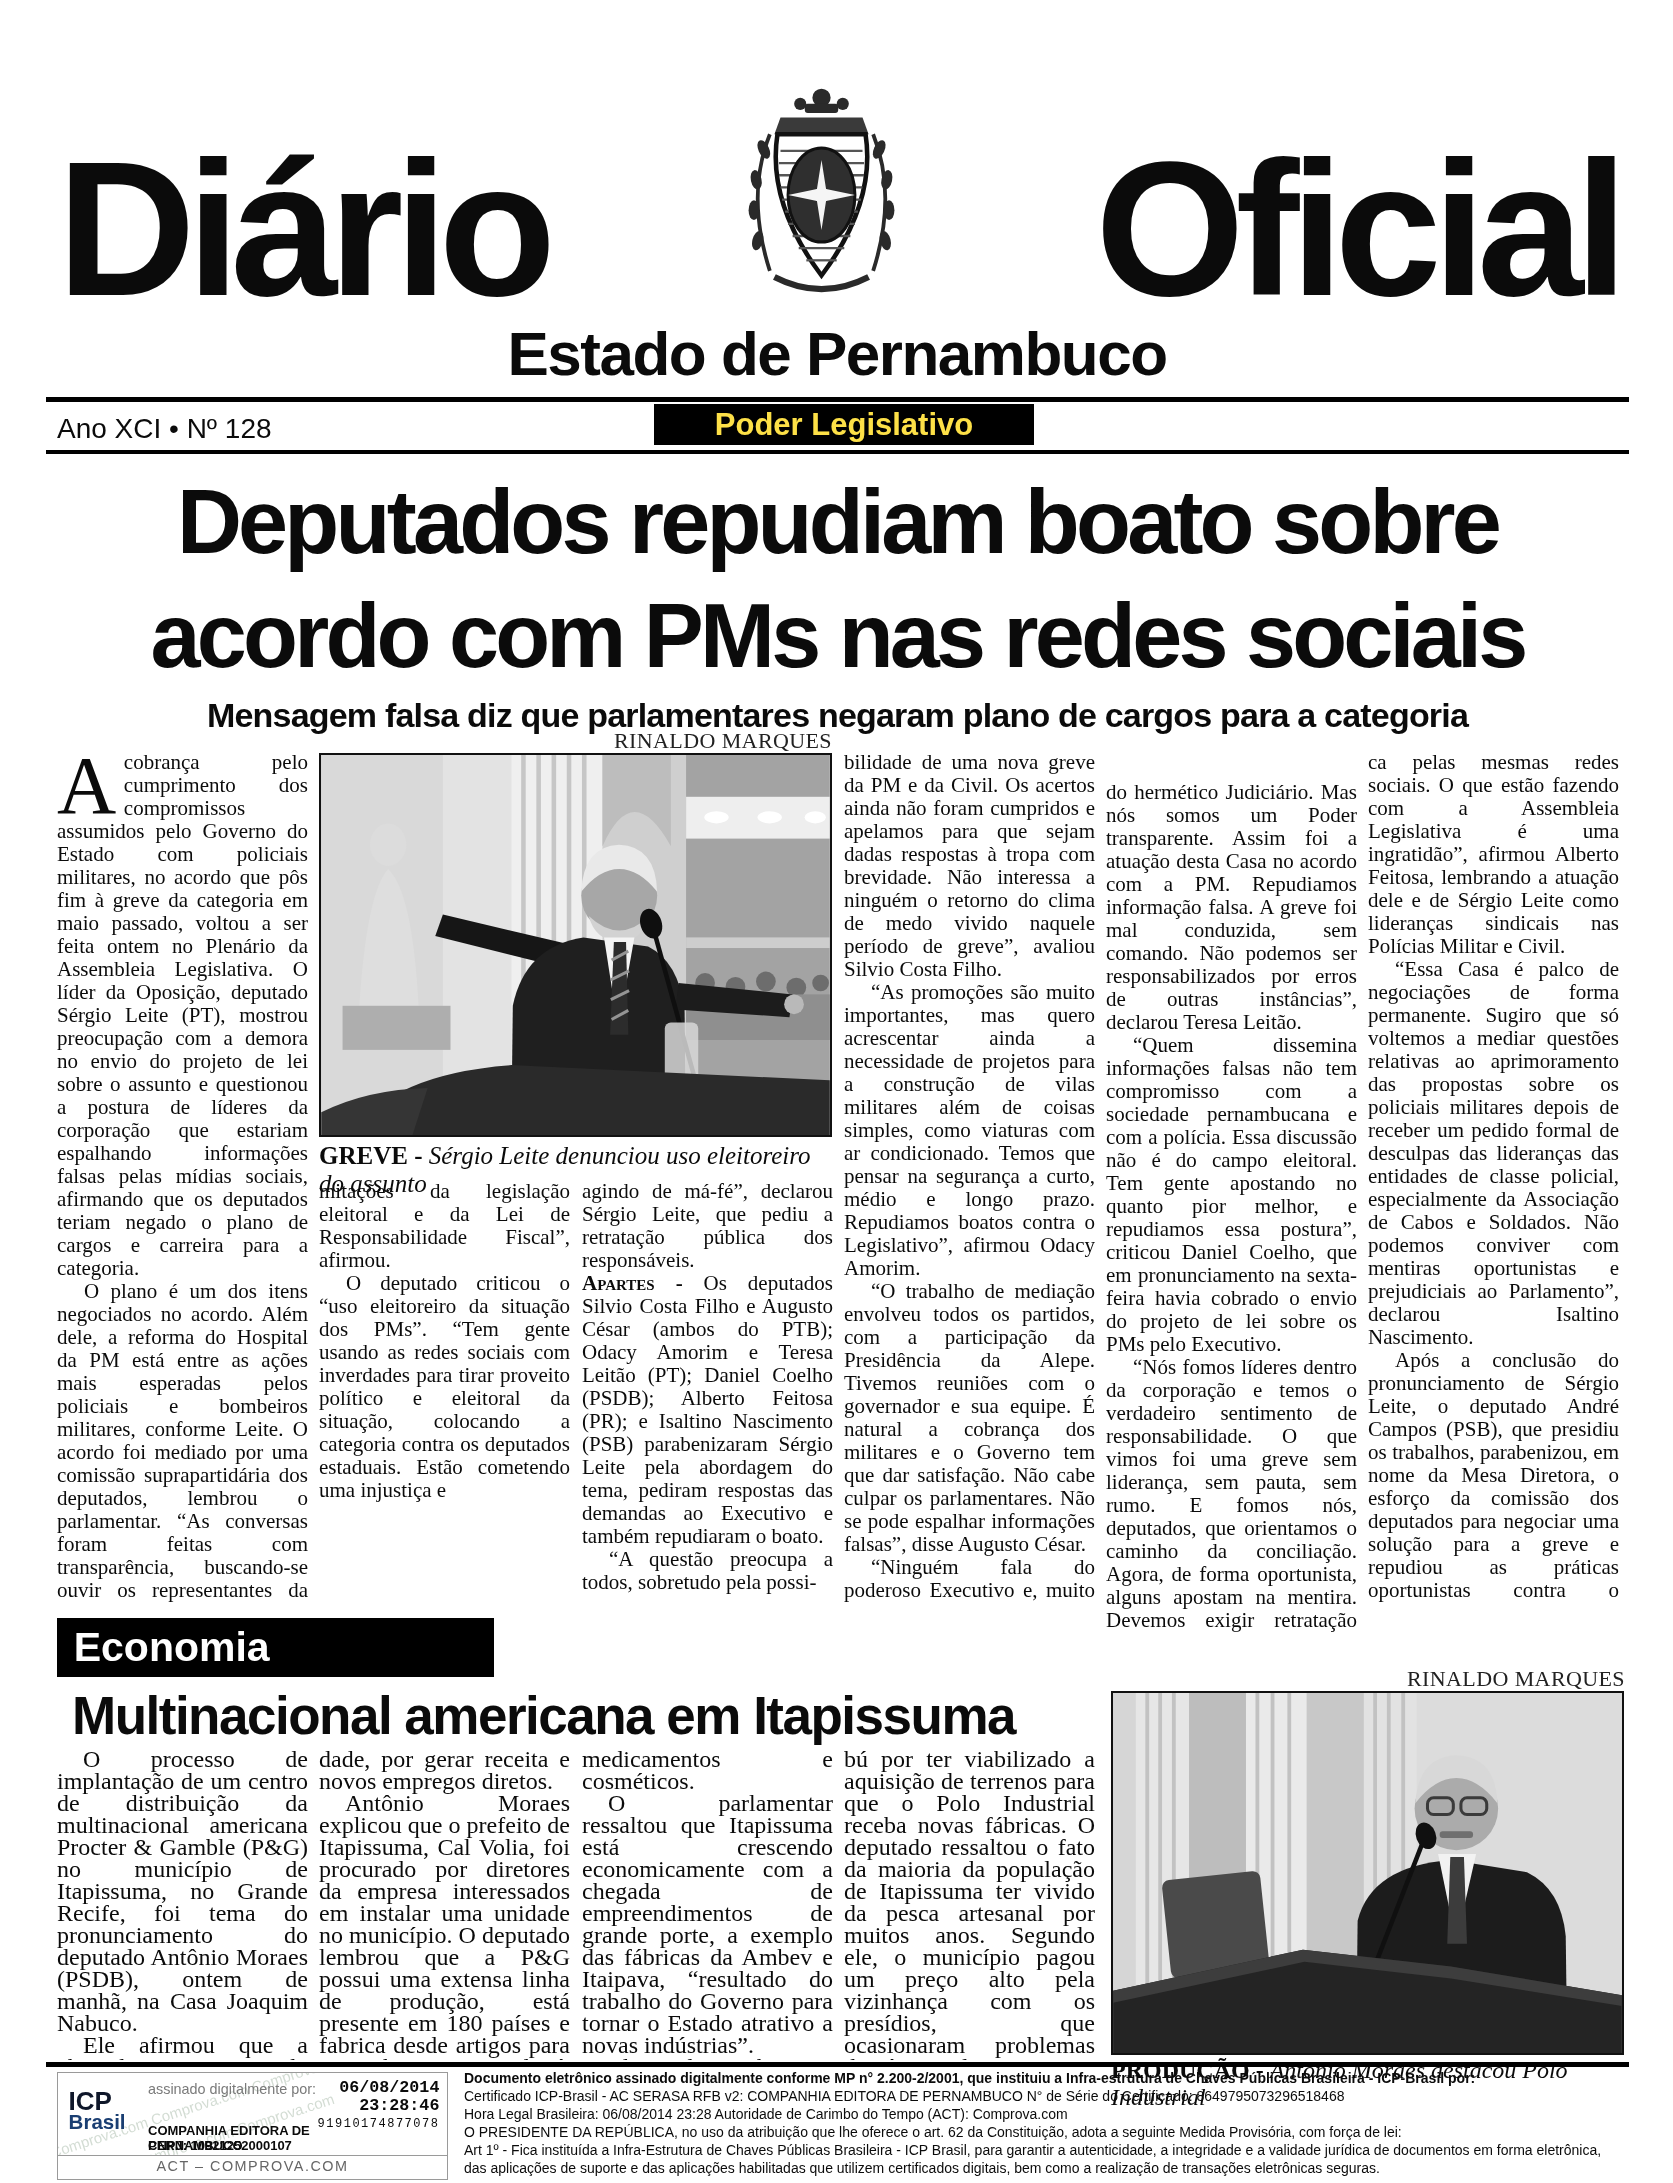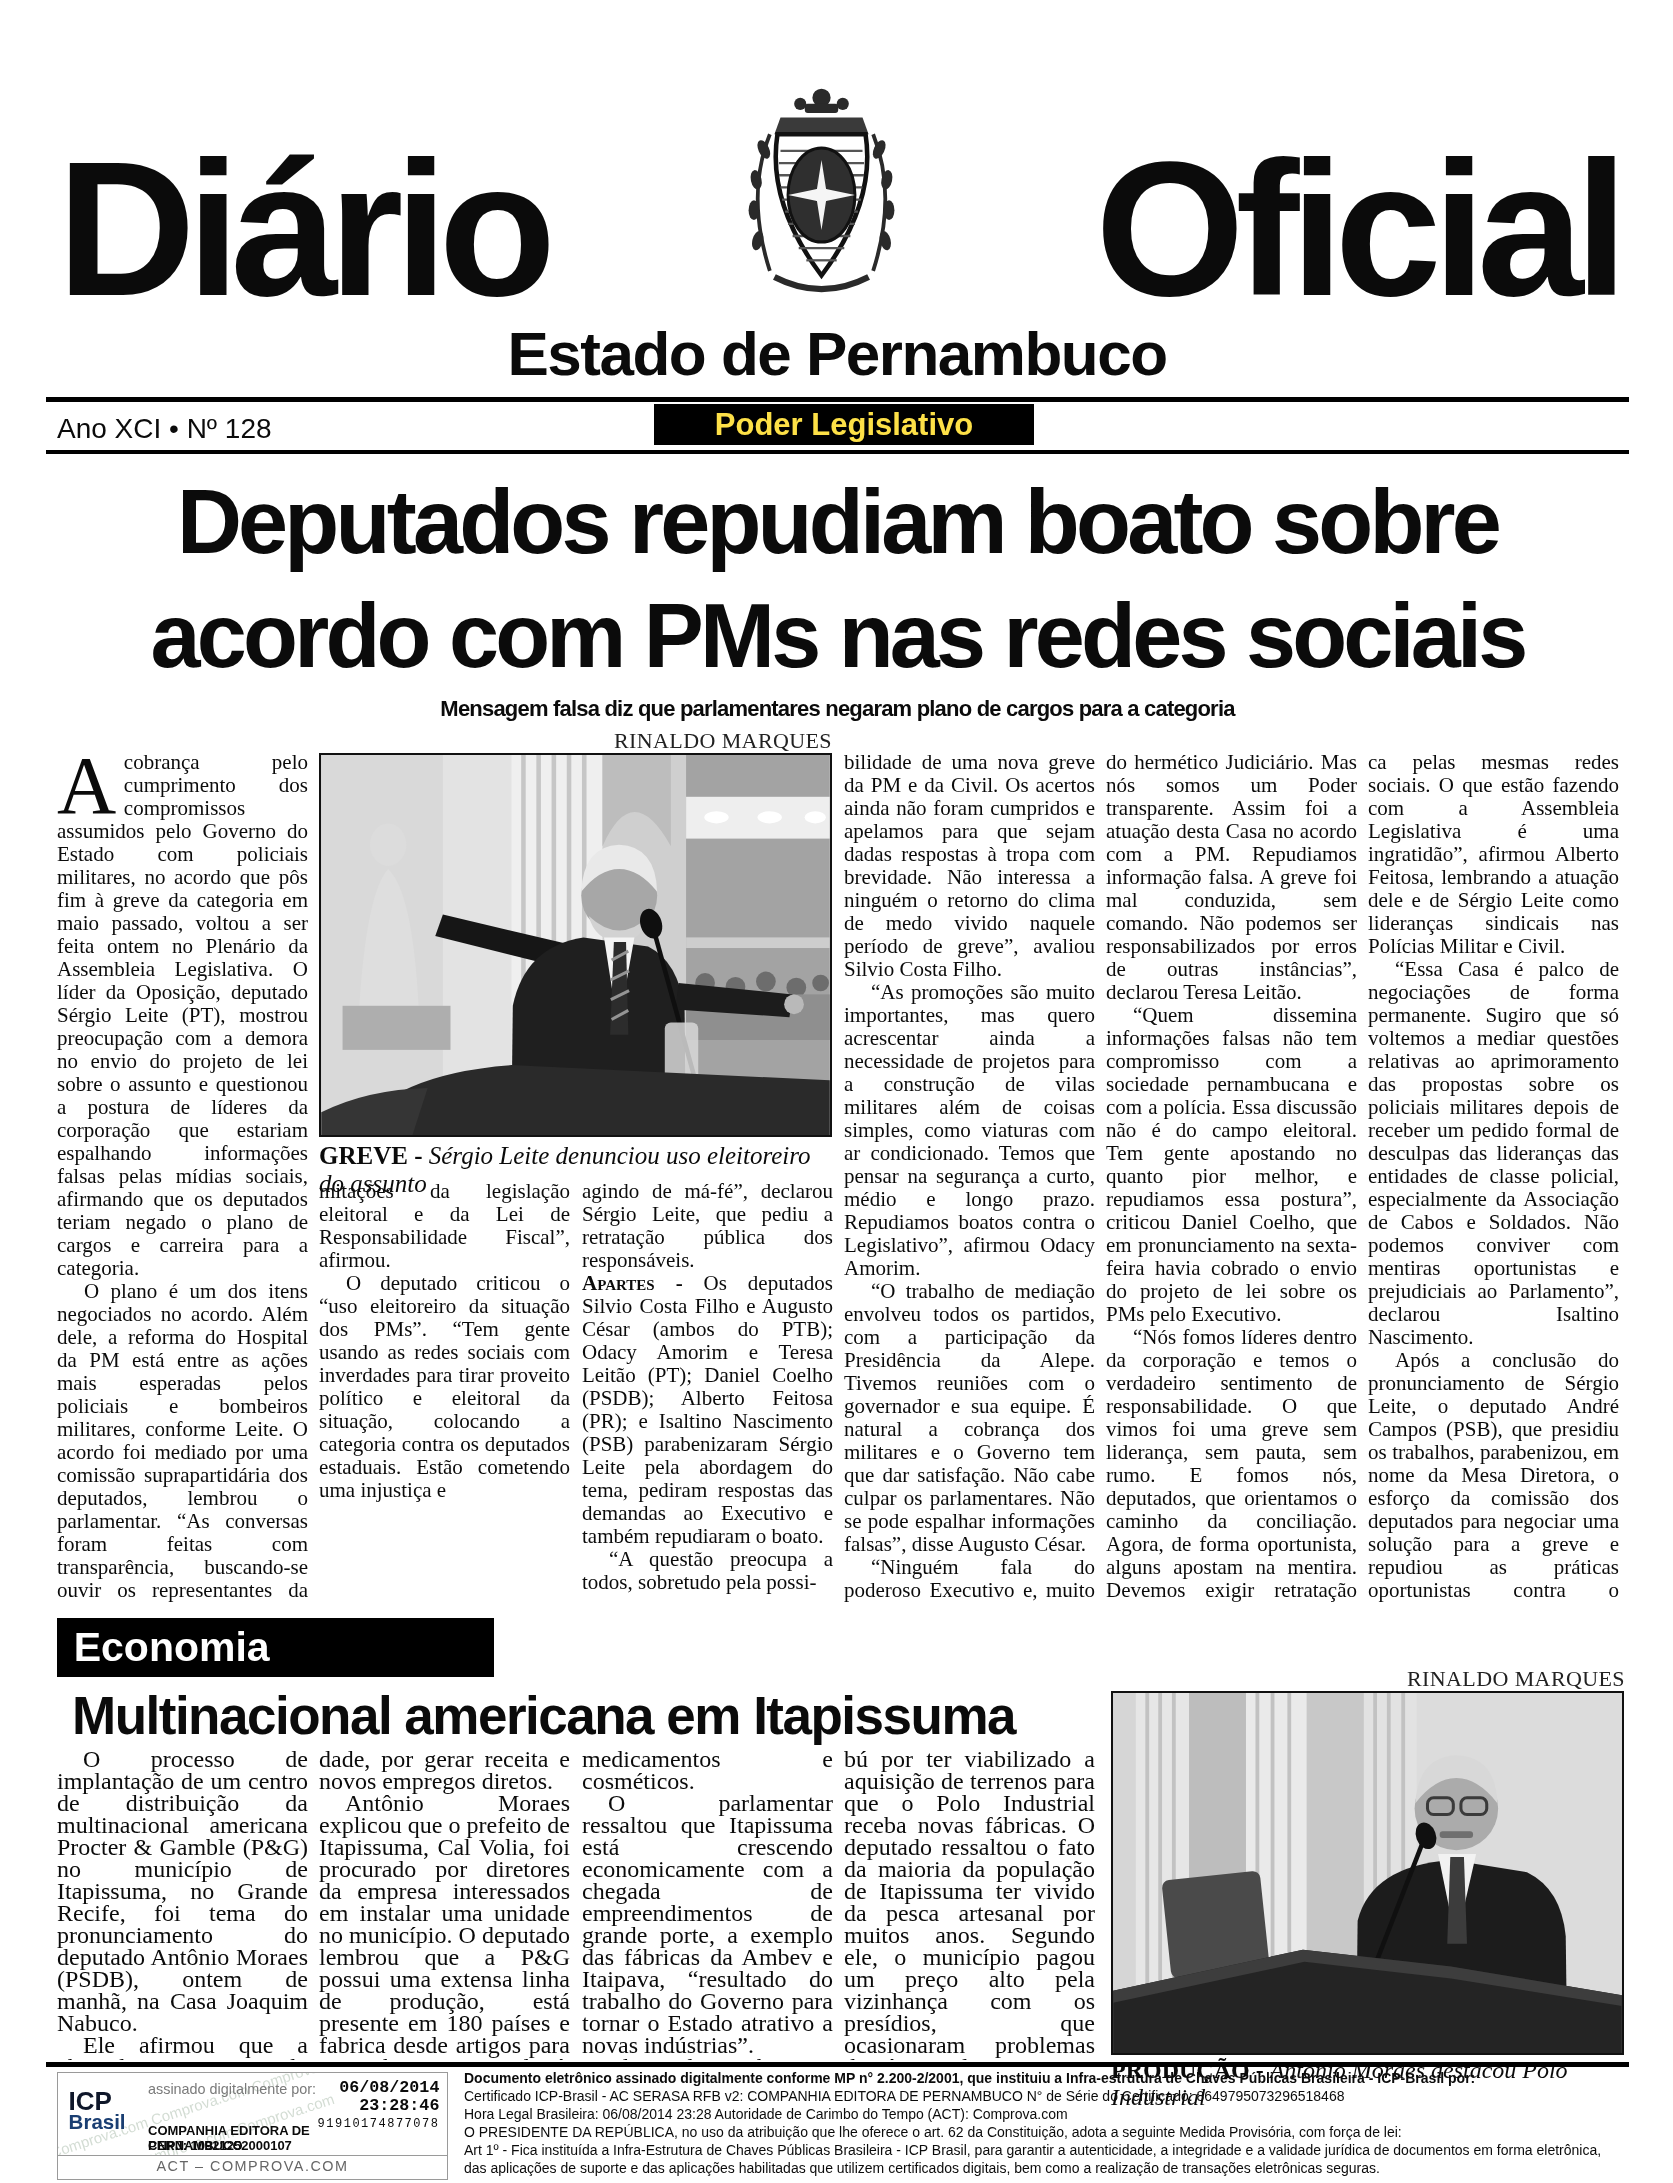--- a/index.html
+++ b/index.html
@@ -11,21 +11,21 @@
              letter-spacing:-9px;white-space:nowrap;}
   .mast-sub{font-family:"Liberation Sans",sans-serif;font-weight:700;font-size:62px;letter-spacing:-1.5px;
             text-align:center;width:100%;}
   .rule{position:absolute;left:46px;width:1583px;background:#000;}
   .ed-info{font-family:"Liberation Sans",sans-serif;font-size:28px;}
   .banner{font-family:"Liberation Sans",sans-serif;font-weight:700;font-size:31px;color:#fde047;background:#000;
           text-align:center;line-height:41px;}
   
   .headline{font-family:"Liberation Sans",sans-serif;font-weight:700;font-size:90px;line-height:114px;
             letter-spacing:-3.8px;text-align:center;white-space:nowrap;}
-  .deck{font-family:"Liberation Sans",sans-serif;font-weight:700;font-size:22px;letter-spacing:-0.8px;text-align:center;}
+  .deck{font-family:"Liberation Sans",sans-serif;font-weight:700;font-size:34px;letter-spacing:-0.8px;text-align:center;}
   
   .col{position:absolute;width:251px;overflow:hidden;text-align:justify;
        font-size:21px;line-height:23px;}
   .col p{margin:0;text-indent:27px;}
   .col p.cont{text-indent:0;}
   .dropcap{float:left;font-size:82px;line-height:64px;padding:3px 7.6px 0 0;}
   .sc{font-variant:small-caps;font-weight:700;}
   
   .photo-frame{border:2.3px solid #111;background:#cfcfcf;}
   .credit{font-family:Liberation Serif, serif;font-size:22px;letter-spacing:0.4px;text-align:right;color:#222;}
@@ -184,21 +184,21 @@
     <p class="cont">agindo de má-fé”, declarou Sérgio Leite, que pediu a retratação pública dos responsáveis.</p>
     <p class="cont"><span class="sc">Apartes - </span><span>Os deputados Silvio Costa Filho e Augusto César (ambos do PTB); Odacy Amorim e Teresa Leitão (PT); Daniel Coelho (PSDB); Alberto Feitosa (PR); e Isaltino Nascimento (PSB) parabenizaram Sérgio Leite pela abordagem do tema, pediram respostas das demandas ao Executivo e também repudiaram o boato.</span></p>
     <p>“A questão preocupa a todos, sobretudo pela possi-</p>
   </div>
   <div class="col" style="left:844px;top:751px;height:854px;">
     <p class="cont">bilidade de uma nova greve da PM e da Civil. Os acertos ainda não foram cumpridos e apelamos para que sejam dadas respostas à tropa com brevidade. Não interessa a ninguém o retorno do clima de medo vivido naquele período de greve”, avaliou Silvio Costa Filho.</p>
     <p>“As promoções são muito importantes, mas quero acrescentar ainda a necessidade de projetos para a construção de vilas militares além de coisas simples, como viaturas com ar condicionado. Temos que pensar na segurança a curto, médio e longo prazo. Repudiamos boatos contra o Legislativo”, afirmou Odacy Amorim.</p>
     <p>“O trabalho de mediação envolveu todos os partidos, com a participação da Presidência da Alepe. Tivemos reuniões com o governador e sua equipe. É natural a cobrança dos militares e o Governo tem que dar satisfação. Não cabe culpar os parlamentares. Não se pode espalhar informações falsas”, disse Augusto César.</p>
     <p>“Ninguém fala do poderoso Executivo e, muito menos,</p>
   </div>
-  <div class="col" style="left:1106px;top:751px;height:854px;">
+  <div class="col" style="left:1106px;top:781px;height:854px;">
     <p class="cont">do hermético Judiciário. Mas nós somos um Poder transparente. Assim foi a atuação desta Casa no acordo com a PM. Repudiamos informação falsa. A greve foi mal conduzida, sem comando. Não podemos ser responsabilizados por erros de outras instâncias”, declarou Teresa Leitão.</p>
     <p>“Quem dissemina informações falsas não tem compromisso com a sociedade pernambucana e com a polícia. Essa discussão não é do campo eleitoral. Tem gente apostando no quanto pior melhor, e repudiamos essa postura”, criticou Daniel Coelho, que em pronunciamento na sexta-feira havia cobrado o envio do projeto de lei sobre os PMs pelo Executivo.</p>
     <p>“Nós fomos líderes dentro da corporação e temos o verdadeiro sentimento de responsabilidade. O que vimos foi uma greve sem liderança, sem pauta, sem rumo. E fomos nós, deputados, que orientamos o caminho da conciliação. Agora, de forma oportunista, alguns apostam na mentira. Devemos exigir retratação públi-</p>
   </div>
   <div class="col" style="left:1368px;top:751px;height:854px;">
     <p class="cont">ca pelas mesmas redes sociais. O que estão fazendo com a Assembleia Legislativa é uma ingratidão”, afirmou Alberto Feitosa, lembrando a atuação dele e de Sérgio Leite como lideranças sindicais nas Polícias Militar e Civil.</p>
     <p>“Essa Casa é palco de negociações de forma permanente. Sugiro que só voltemos a mediar questões relativas ao aprimoramento das propostas sobre os policiais militares depois de receber um pedido formal de desculpas das lideranças das entidades de classe policial, especialmente da Associação de Cabos e Soldados. Não podemos conviver com mentiras oportunistas e prejudiciais ao Parlamento”, declarou Isaltino Nascimento.</p>
     <p>Após a conclusão do pronunciamento de Sérgio Leite, o deputado André Campos (PSB), que presidiu os trabalhos, parabenizou, em nome da Mesa Diretora, o esforço da comissão dos deputados para negociar uma solução para a greve e repudiou as práticas oportunistas contra o Legislativo.</p>
   </div>
 

